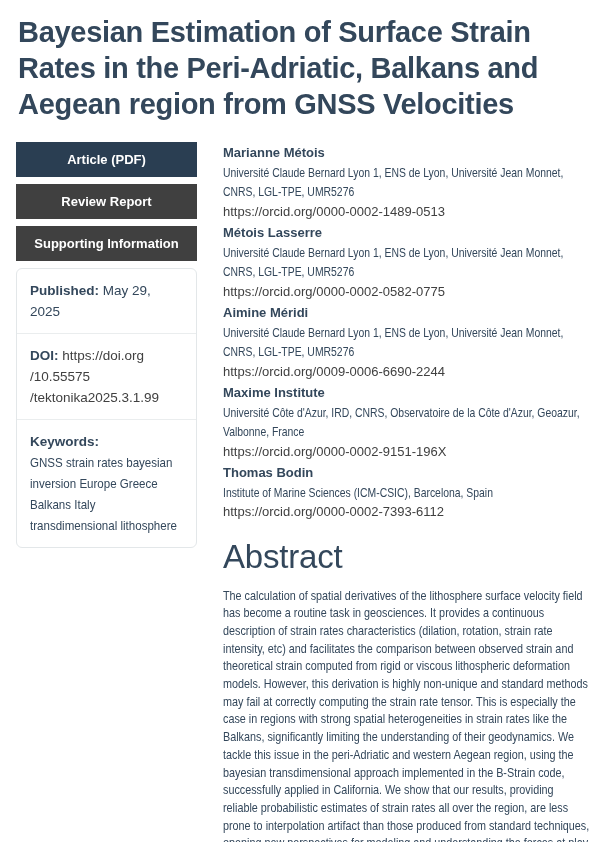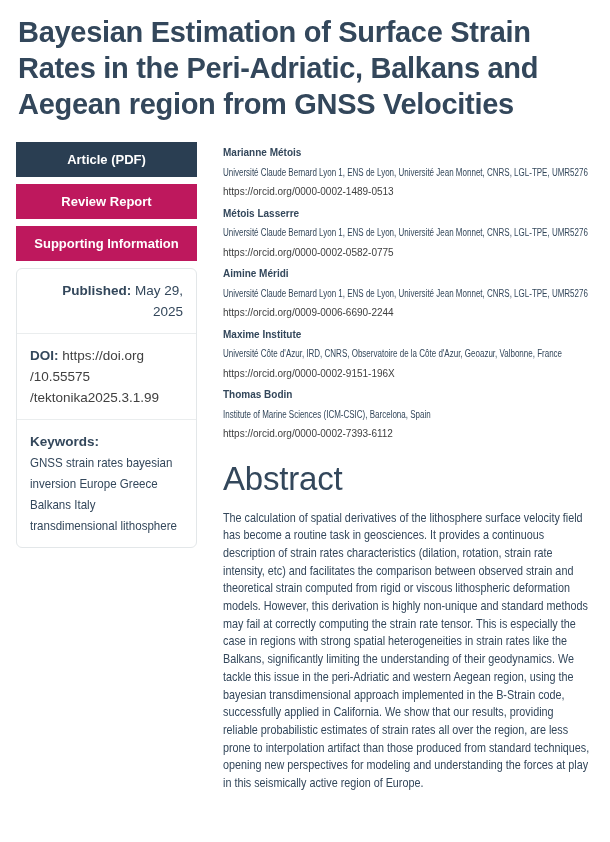--- a/index.html
+++ b/index.html
@@ -23,40 +23,40 @@
   .sidebar { flex: 0 0 181px; width: 181px; }
   .btn {
     display: block; width: 100%;
     padding: 10px 4px; margin-bottom: 7px;
     border: none; border-radius: 0;
     font-family: "Liberation Sans", sans-serif;
     font-size: 13px; font-weight: 700; color: #ffffff;
     text-align: center; cursor: pointer;
   }
   .btn-primary   { background: #2a3e52; }
-  .btn-secondary { background: #be185d; }
+  .btn-secondary { background: #404040; }
 
   .meta-box {
     margin-top: 6px;
     border: 1px solid #e3e7e9; border-radius: 6px;
     font-size: 13.5px; line-height: 21px;
   }
   .meta-section { padding: 11px 13px; border-top: 1px solid #eaedee; }
-  .meta-section:first-child { border-top: none; text-align: right; }
+  .meta-section:first-child { border-top: none; }
   .meta-label { font-weight: 700; }
   .link { color: #404040; text-decoration: none; cursor: pointer; }
   .doi-line { display: block; }
   .doi-line.first { display: inline; }
   .keywords-text {
     width: 180px; transform: scaleX(0.855); transform-origin: 0 0;
   }
 
   
   .main { flex: 1 1 auto; min-width: 0; padding-top: 1px; }
-  .author { font-size: 10px; line-height: 19.5px; margin-bottom: 2px; }
+  .author { font-size: 13px; line-height: 19.5px; margin-bottom: 2px; }
   .author-name { font-weight: 700; }
   .author-affiliation {
     width: 460px; transform: scaleX(0.8); transform-origin: 0 0;
   }
   .author-orcid { display: inline-block; }
 
   h2.abstract-heading {
     font-size: 33px; font-weight: 400; color: #33475b;
     letter-spacing: -0.2px; margin: 16px 0 11px;
   }

